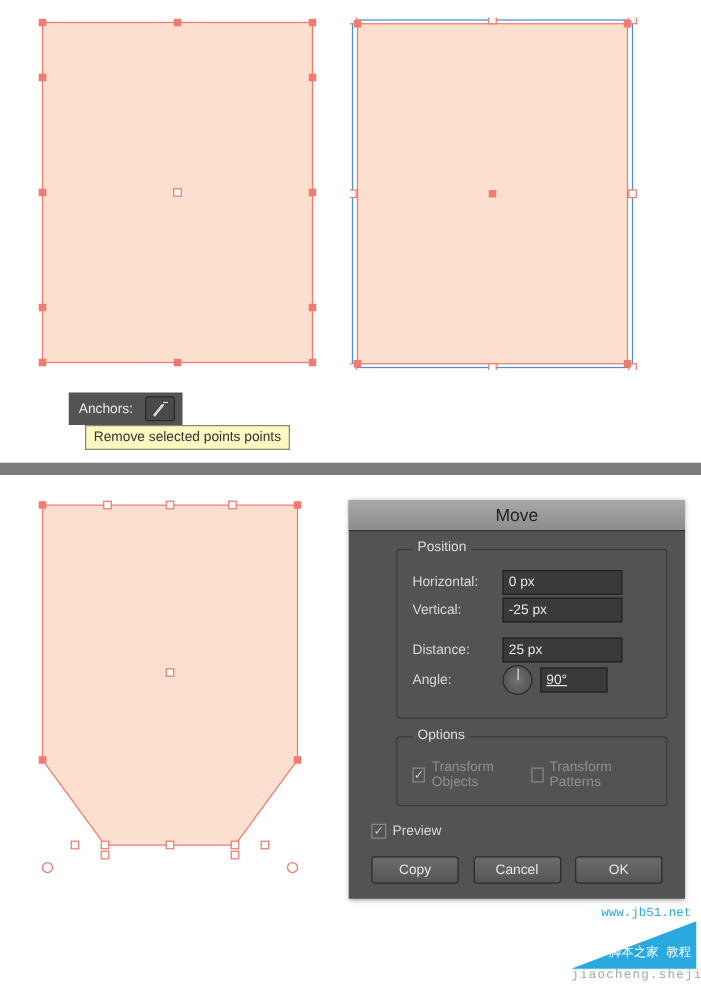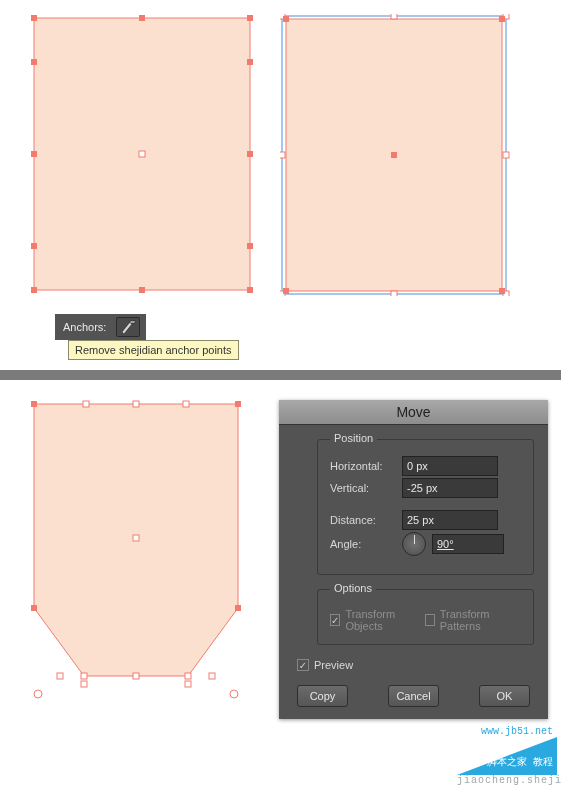--- a/index.html
+++ b/index.html
@@ -34,21 +34,21 @@
 .row-label { width: 66px; text-align: left; margin-right: 6px; }
 .row input { background: #3a3a3a; border: 1px solid #222; color: #e6e6e6; padding: 3px 4px; width: 96px; font-size: 11px; }
 .gap { height: 10px; }
 .angle-knob { width: 24px; height: 24px; border-radius: 50%; background: radial-gradient(#717171,#4d4d4d); border: 1px solid #2b2b2b; margin-right: 6px; position: relative; }
 .angle-knob::after { content: ""; position: absolute; width: 1px; height: 9px; background: #ddd; left: 11px; top: 2px; }
 .check { display: inline-flex; align-items: center; margin-right: 12px; }
 .chk-box { width: 12px; height: 12px; border: 1px solid #858585; margin-right: 5px; display: inline-flex; align-items: center; justify-content: center; font-size: 10px; color: #ccc; }
 .opt-disabled { color: #8f8f8f; }
 .preview-row { display: flex; align-items: center; margin: 2px 0 10px 4px; }
 .btns { display: flex; justify-content: space-between; padding: 4px 4px 2px 4px; }
-.btn { background: linear-gradient(#6b6b6b,#565656); border: 1px solid #2e2e2e; border-radius: 3px; width: 51px; padding: 4px 0; text-align: center; color: #e6e6e6; cursor: pointer; }
+.btn { background: linear-gradient(#6b6b6b,#565656); border: 1px solid #2e2e2e; border-radius: 3px; width: 70px; padding: 4px 0; text-align: center; color: #e6e6e6; cursor: pointer; }
 
 .watermark { position: absolute; right: 4px; bottom: 4px; width: 100px; font-family: Liberation Mono, monospace; }
 .wm-tri { width: 0; height: 0; border-right: 100px solid #2aa9e0; border-top: 38px solid transparent; }
 .wm-txt { color: #fff; font-size: 10px; text-align: right; padding-right: 4px; margin-top: -20px; }
 .wm-cn { color: #9aa; font-size: 10px; text-align: right; padding-right: 4px; margin-top: 6px; letter-spacing: 1px; }
 
 </style>
 </head>
 <body>
 
@@ -96,21 +96,21 @@
     <div class="anchors-label">Anchors:</div>
     <div class="anchors-btn">
       <div class="anchors-btn-inner">
         <svg width="16" height="14" viewBox="0 0 16 14">
           <path d="M2 12 L10 2 L12 4 L4 14 Z" fill="#d9d9d9" stroke="#222" stroke-width="0.6"></path>
           <rect x="10" y="1" width="5" height="2" fill="#d9d9d9" stroke="#222" stroke-width="0.6"></rect>
         </svg>
       </div>
     </div>
   </div>
-  <div class="tooltip">Remove shejidian anchor points</div>
+  <div class="tooltip">Remove selected points points</div>
 </div>
 
 <div class="divider"></div>
 
 <div class="bot-section">
 
   <svg class="rect-canvas" style="left:20px; top:18px;" width="232" height="310">
     <path class="rect-shape" d="M14 6 L218 6 L218 210 L168 278 L64 278 L14 210 Z"></path>
 
     <rect class="handle" x="11" y="3" width="6" height="6"></rect>
@@ -150,21 +150,21 @@
           <input value="-25 px" style="">
         </div>
         <div class="gap"></div>
         <div class="row">
           <div class="row-label">Distance:</div>
           <input value="25 px" style="">
         </div>
         <div class="row">
           <div class="row-label">Angle:</div>
           <div class="angle-knob"></div>
-          <input style="width: 72px; text-decoration: underline;" value="90°">
+          <input style="width: 54px; text-decoration: underline;" value="90°">
         </div>
       </div>
 
       <div class="grp">
         <span class="grp-caption">Options</span>
         <div class="row" style="margin-top:-4px; margin-bottom:2px;">
           <span class="check opt-disabled">
             <span class="chk-box">✓</span>
             <span>Transform Objects</span>
           </span>

